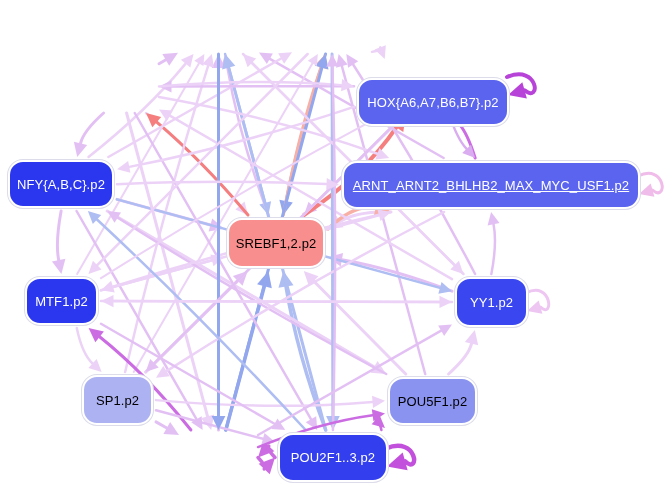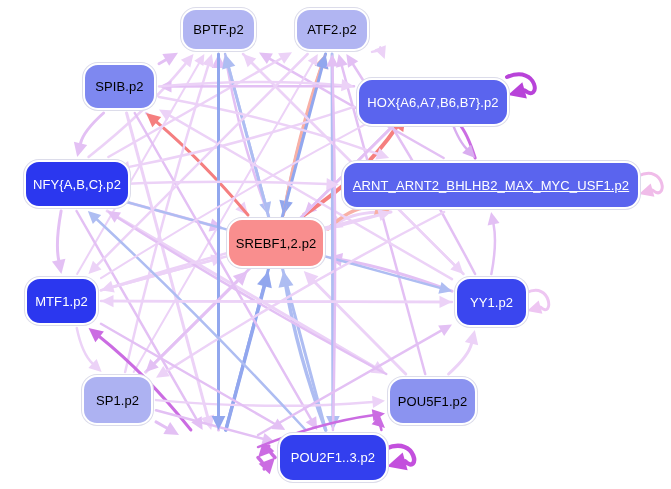--- a/index.html
+++ b/index.html
@@ -181,25 +181,22 @@
       <polygon points="508,95 522.3399999999999,82.26499999999999 526.876,98.393" fill="#b843d9"></polygon>
       <path d="M507,77 C539,64 541,104 524.608,90.329" stroke="#b843d9" stroke-width="4" fill="none" stroke-linecap="round"></path>
       <polygon points="639,194 650.6865,183.61700000000002 654.3855000000001,196.769" fill="#f0bce9"></polygon>
       <path d="M638,176 C666,163 668,203 652.5360000000001,190.193" stroke="#f0bce9" stroke-width="3" fill="none" stroke-linecap="round"></path>
       <polygon points="527,311 538.6865,300.61699999999996 542.3855000000001,313.769" fill="#eec6f2"></polygon>
       <path d="M526,293 C552,280 554,320 540.5360000000001,307.193" stroke="#eec6f2" stroke-width="3" fill="none" stroke-linecap="round"></path>
       <polygon points="387,466.5 402.66675,452.589 407.62125000000003,470.205" fill="#c34fdd"></polygon>
       <path d="M386,448.5 C418,435.5 420,475.5 405.144,461.397" stroke="#c34fdd" stroke-width="4.5" fill="none" stroke-linecap="round"></path>
     </svg>
 
-  <div class="node" style="left: 181px; top: 8px; width: 75px; height: 43px; background: rgb(177, 181, 242); color: rgb(0, 0, 0);">BPTF.p2</div>
-  <div class="node" style="left: 295px; top: 8px; width: 74px; height: 43px; background: rgb(177, 181, 242); color: rgb(0, 0, 0);">ATF2.p2</div>
-  <div class="node" style="left: 83px; top: 63px; width: 73px; height: 47px; background: rgb(126, 136, 240); color: rgb(0, 0, 0);">SPIB.p2</div>
   <div class="node" style="left: 357px; top: 78px; width: 152px; height: 48px; background: rgb(90, 100, 238); color: #ffffff;">HOX{A6,A7,B6,B7}.p2</div>
-  <div class="node" style="left: 24px; top: 160px; width: 106px; height: 48px; background: rgb(43, 55, 239); color: rgb(255, 255, 255);">NFY{A,B,C}.p2</div>
+  <div class="node" style="left: 8px; top: 160px; width: 106px; height: 48px; background: rgb(43, 55, 239); color: rgb(255, 255, 255);">NFY{A,B,C}.p2</div>
   <div class="node" style="left: 342px; top: 161px; width: 298px; height: 48px; background: rgb(90, 100, 238); color: rgb(255, 255, 255); text-decoration: underline;">ARNT_ARNT2_BHLHB2_MAX_MYC_USF1.p2</div>
   <div class="node" style="left: 227px; top: 218px; width: 98px; height: 50px; background: rgb(249, 142, 142); color: rgb(0, 0, 0);">SREBF1,2.p2</div>
   <div class="node" style="left: 25px; top: 277px; width: 73px; height: 48px; background: rgb(43, 55, 239); color: rgb(255, 255, 255);">MTF1.p2</div>
   <div class="node" style="left: 455px; top: 277px; width: 73px; height: 50px; background: rgb(58, 70, 239); color: rgb(255, 255, 255); text-align: center;">YY1.p2</div>
   <div class="node" style="left: 82px; top: 375px; width: 71px; height: 50px; background: rgb(173, 178, 242); color: rgb(0, 0, 0);">SP1.p2</div>
   <div class="node" style="left: 388px; top: 377px; width: 89px; height: 48px; background: rgb(139, 147, 240); color: rgb(0, 0, 0);">POU5F1.p2</div>
   <div class="node" style="left: 278px; top: 433px; width: 110px; height: 49px; background: rgb(51, 63, 238); color: rgb(255, 255, 255);">POU2F1..3.p2</div>
 </div>
 
 </body></html>

